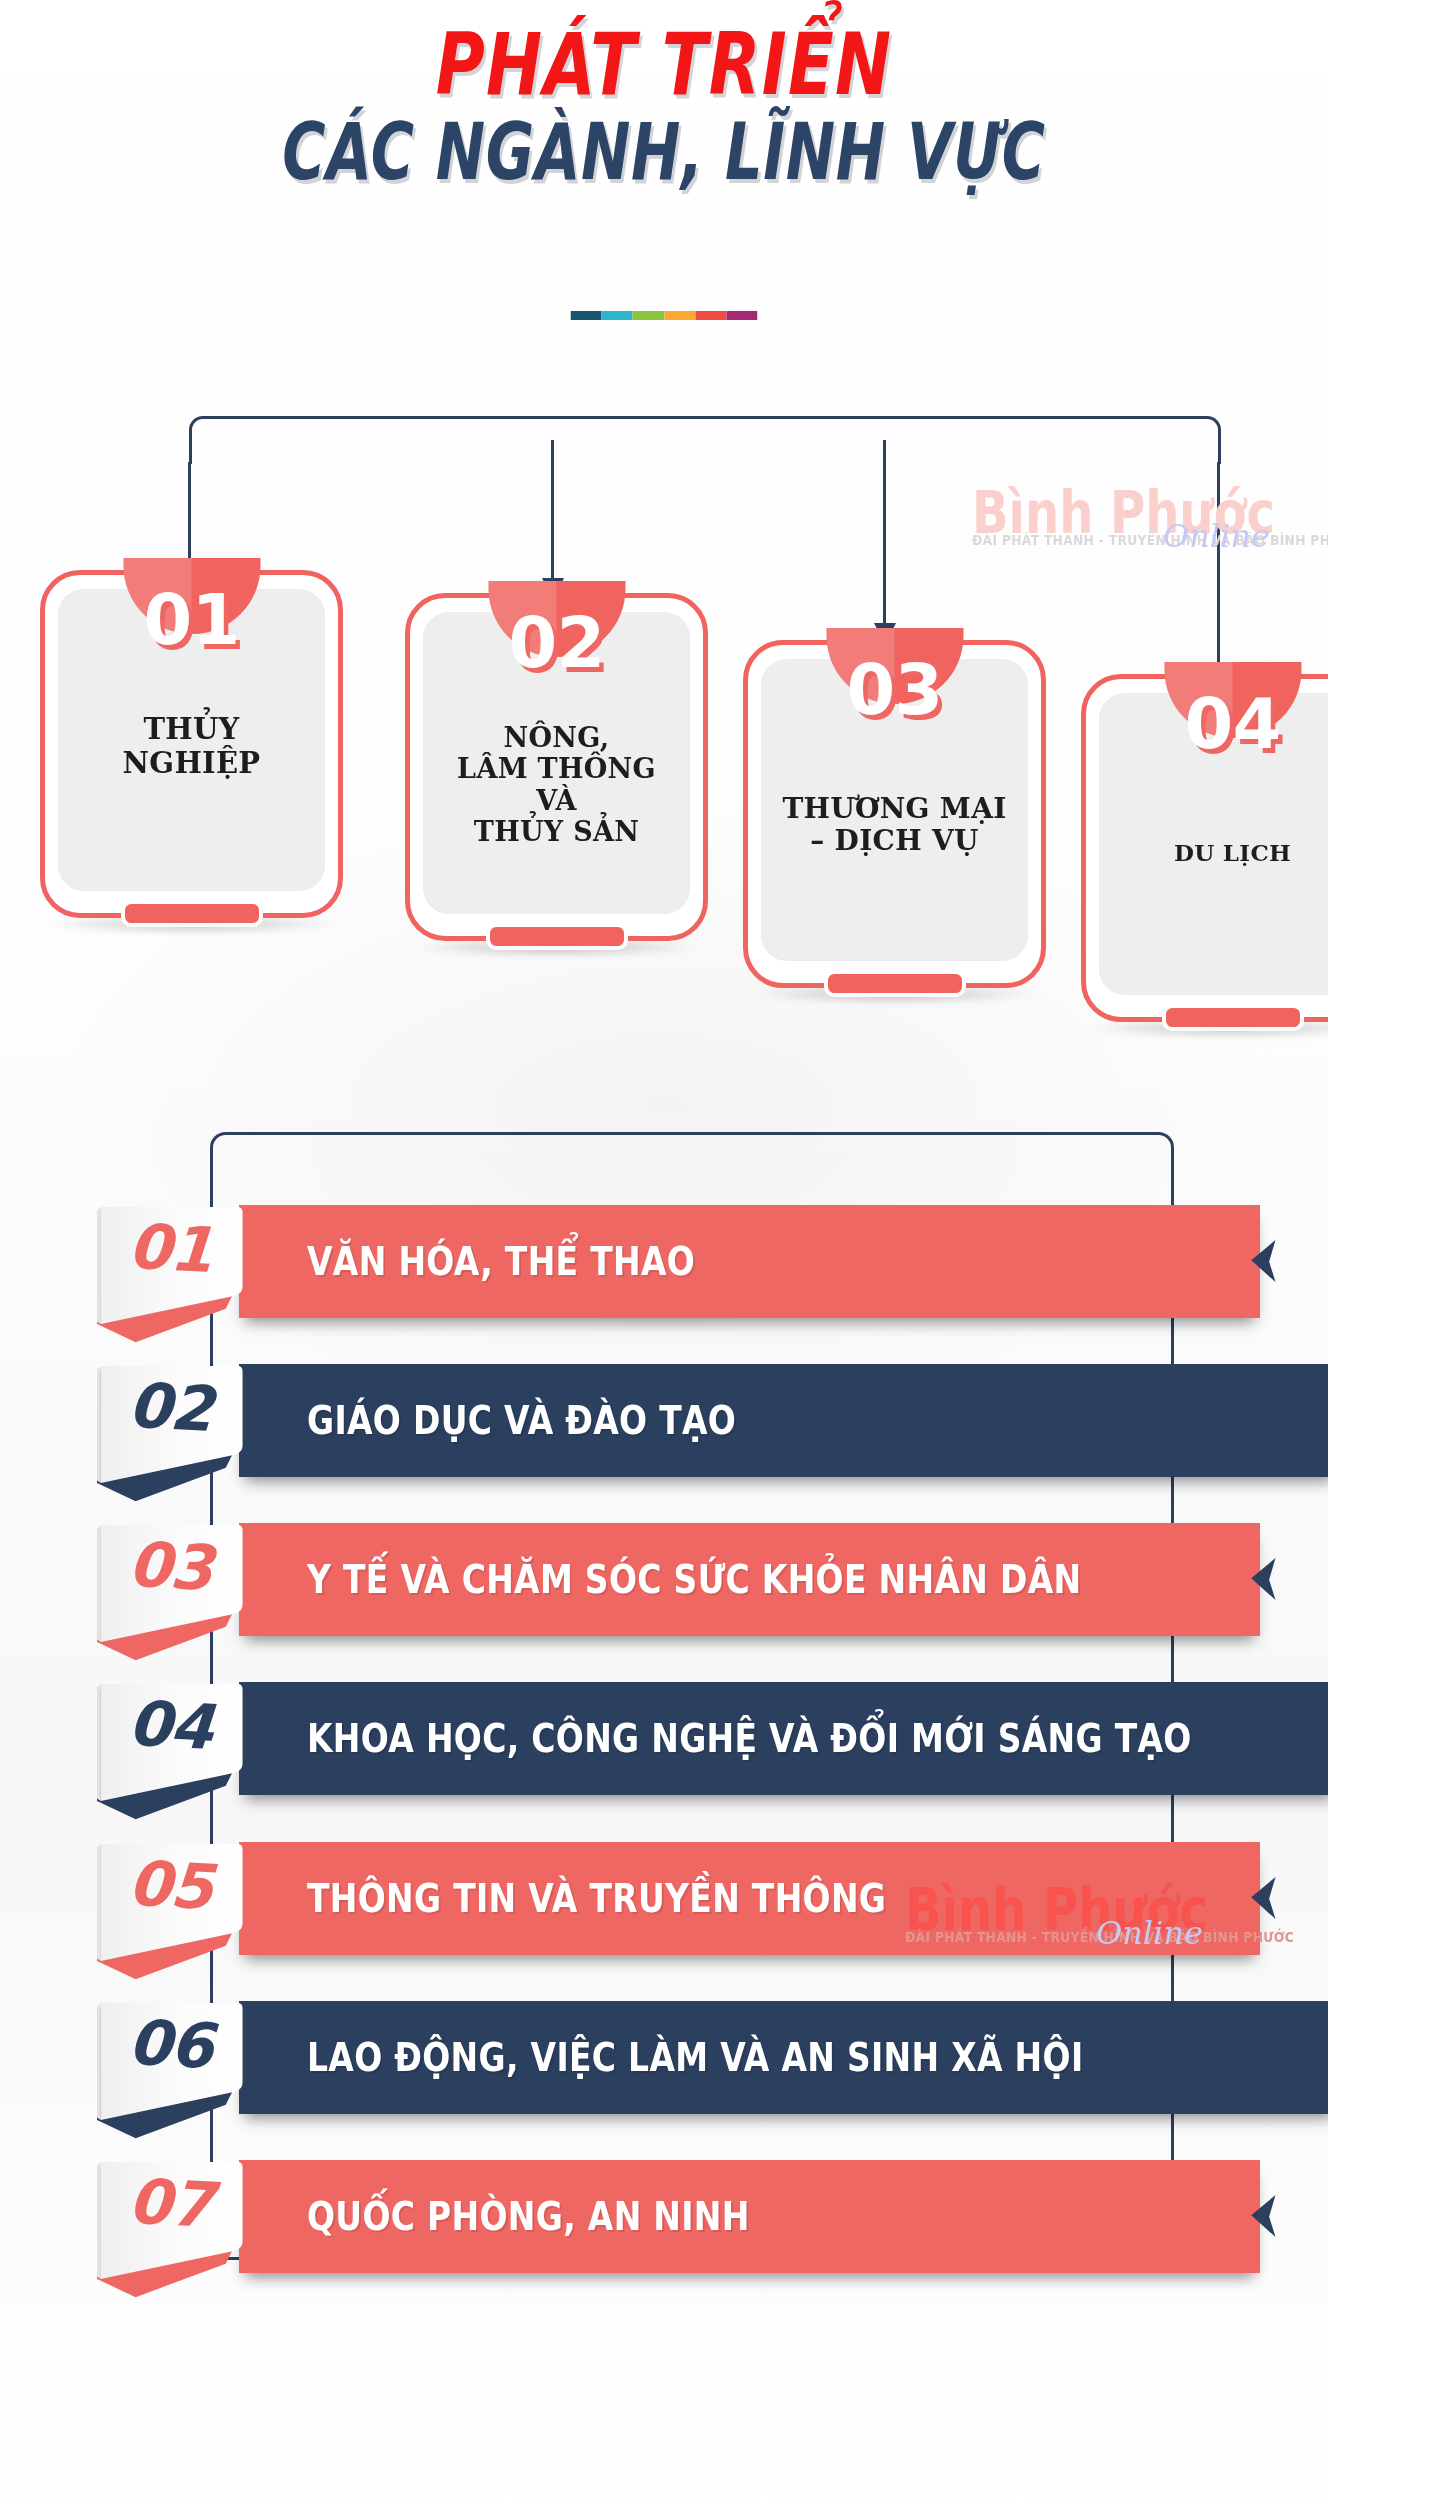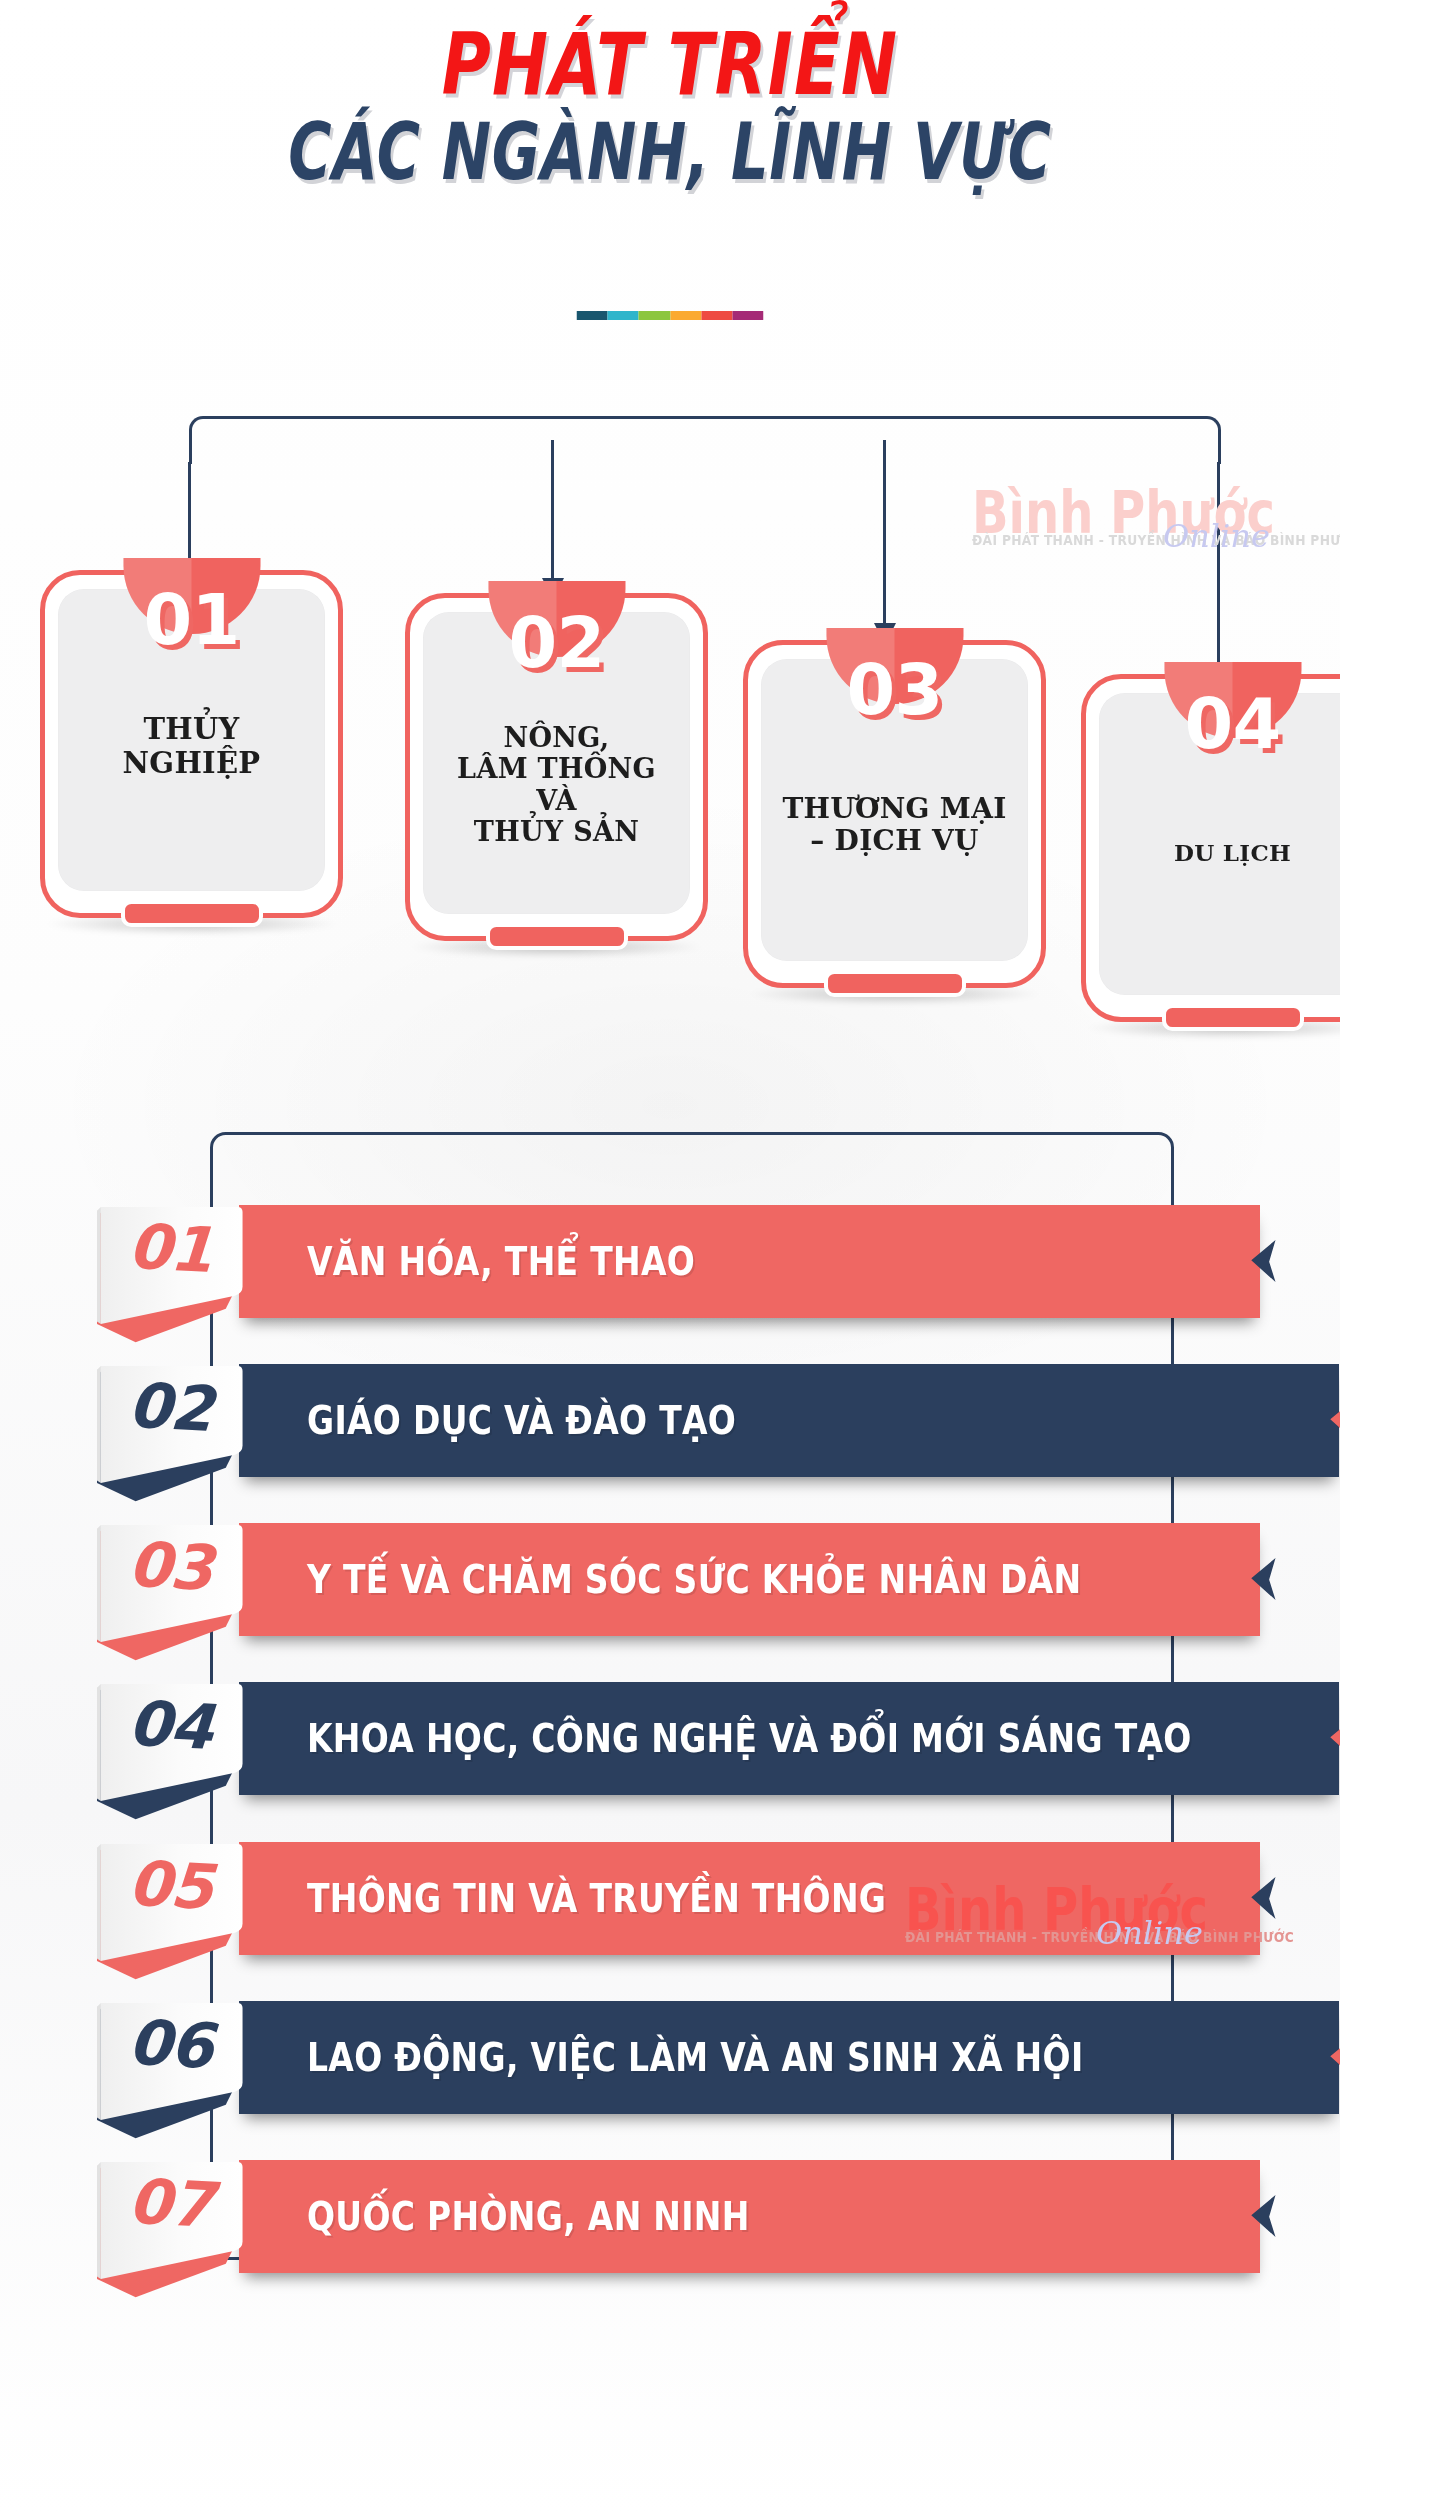--- a/index.html
+++ b/index.html
@@ -6,21 +6,20 @@
   body{
     width:1452px;height:2512px;
     background:#ffffff;
     font-family:"Liberation Sans", sans-serif;
     overflow:hidden;
   }
   #stage{position:relative;width:1328px;height:2512px;overflow:hidden;
     background:
       radial-gradient(ellipse 903px 451px at 50% 44%, rgba(0,0,0,0.035) 0%, rgba(0,0,0,0) 70%),
       linear-gradient(180deg,#ffffff 0%,#fdfdfd 40%,#f7f7f8 72%,#ffffff 100%);
-    padding-left: 12px;
   }
 
   
   .title-wrap{position:absolute;left:0;right:0;top:22px;text-align:center;}
   .t-line1{
     font-family:"DejaVu Sans", sans-serif;
     font-weight:700;font-style:italic;
     font-size:67px;line-height:1.0;letter-spacing:1.3px;
     color:#f31616;
     text-shadow:2.6px 3.2px 0 rgba(160,160,170,.45);

